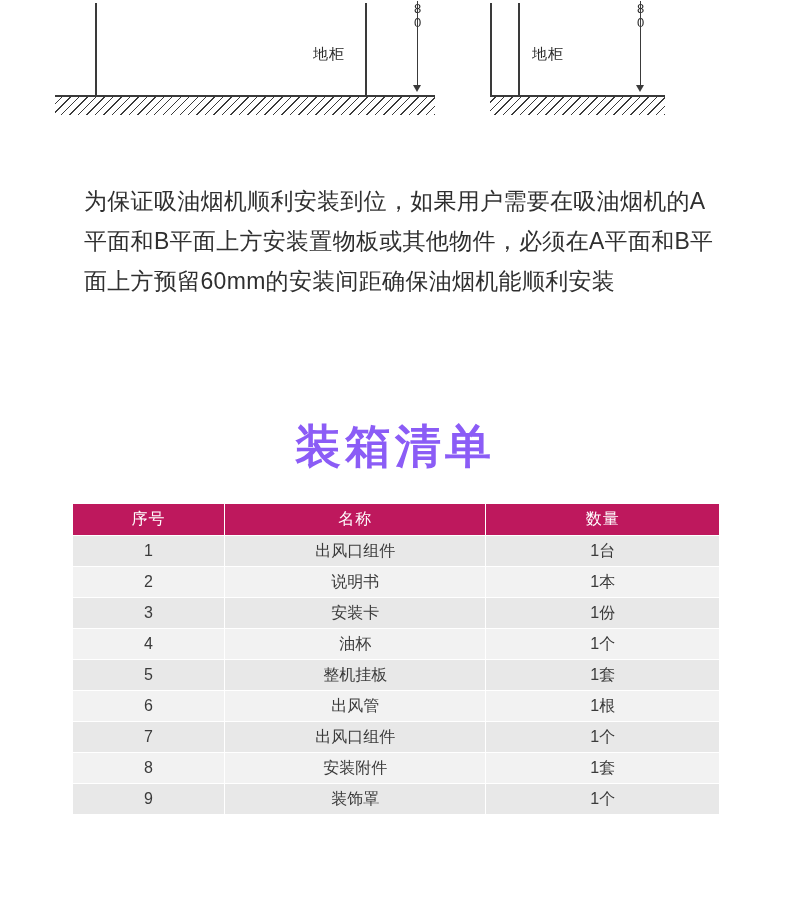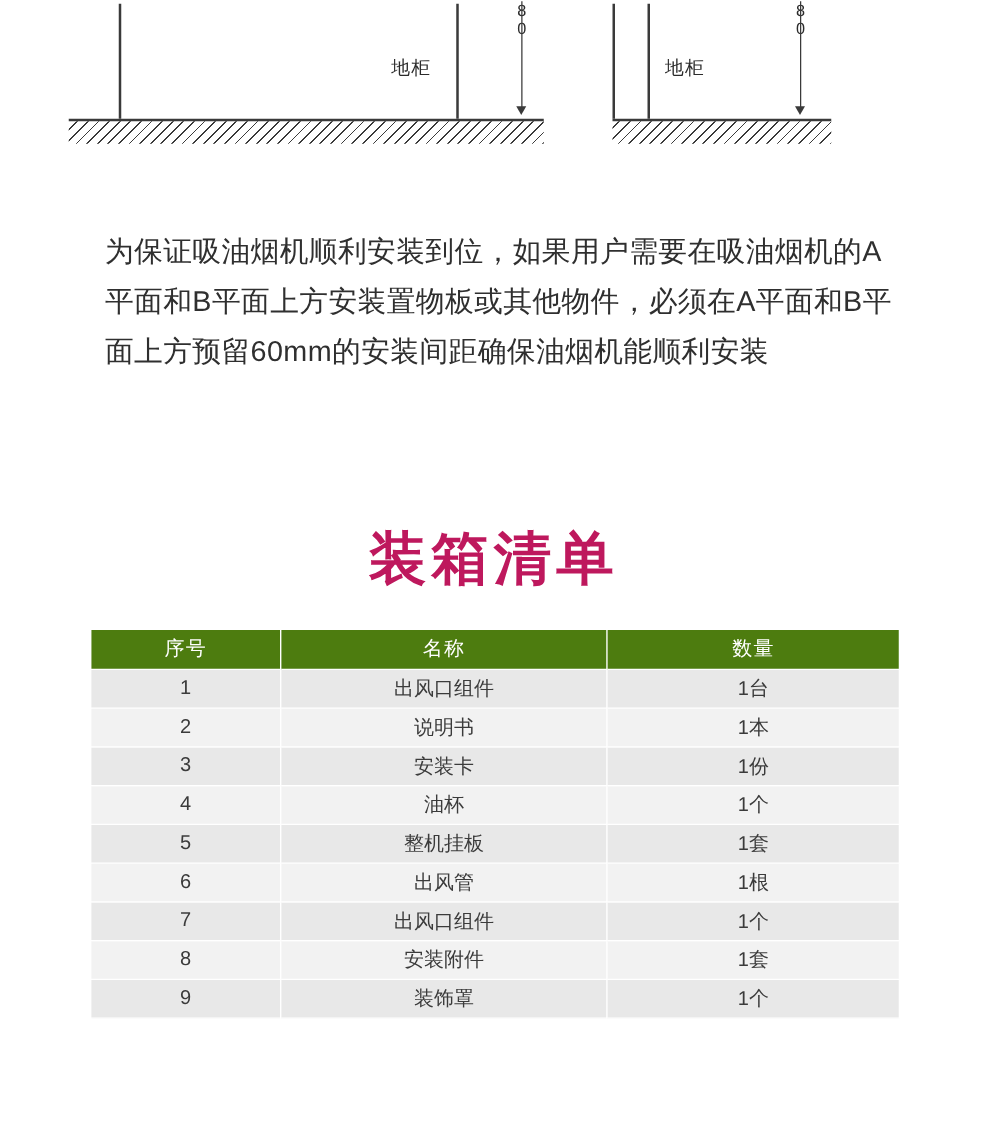--- a/index.html
+++ b/index.html
@@ -103,21 +103,21 @@
   
   .section-heading {
     position: absolute;
     top: 385px;
     left: 0;
     width: 790px;
     text-align: center;
     font-size: 46px;
     font-weight: bold;
     letter-spacing: 4px;
-    color: #be185d;
+    color: #8b5cf6;
   }
 
   
   .packing-table {
     position: absolute;
     top: 503px;
     left: 72px;
     width: 648px;
     border-collapse: collapse;
     font-size: 16px;
@@ -125,21 +125,21 @@
   }
   .packing-table th,
   .packing-table td {
     border: 1px solid #ffffff;
     text-align: center;
     height: 30px;
     padding: 0;
     font-weight: normal;
   }
   .packing-table thead th {
-    background: #4d7c0f;
+    background: #be185d;
     color: #ffffff;
     font-size: 16px;
     letter-spacing: 1px;
     height: 31px;
   }
   .packing-table tbody tr:nth-child(odd) td  { background: #e8e8e8; }
   .packing-table tbody tr:nth-child(even) td { background: #f2f2f2; }
 
   .col-no  { width: 152px; }
   .col-name{ width: 262px; }

